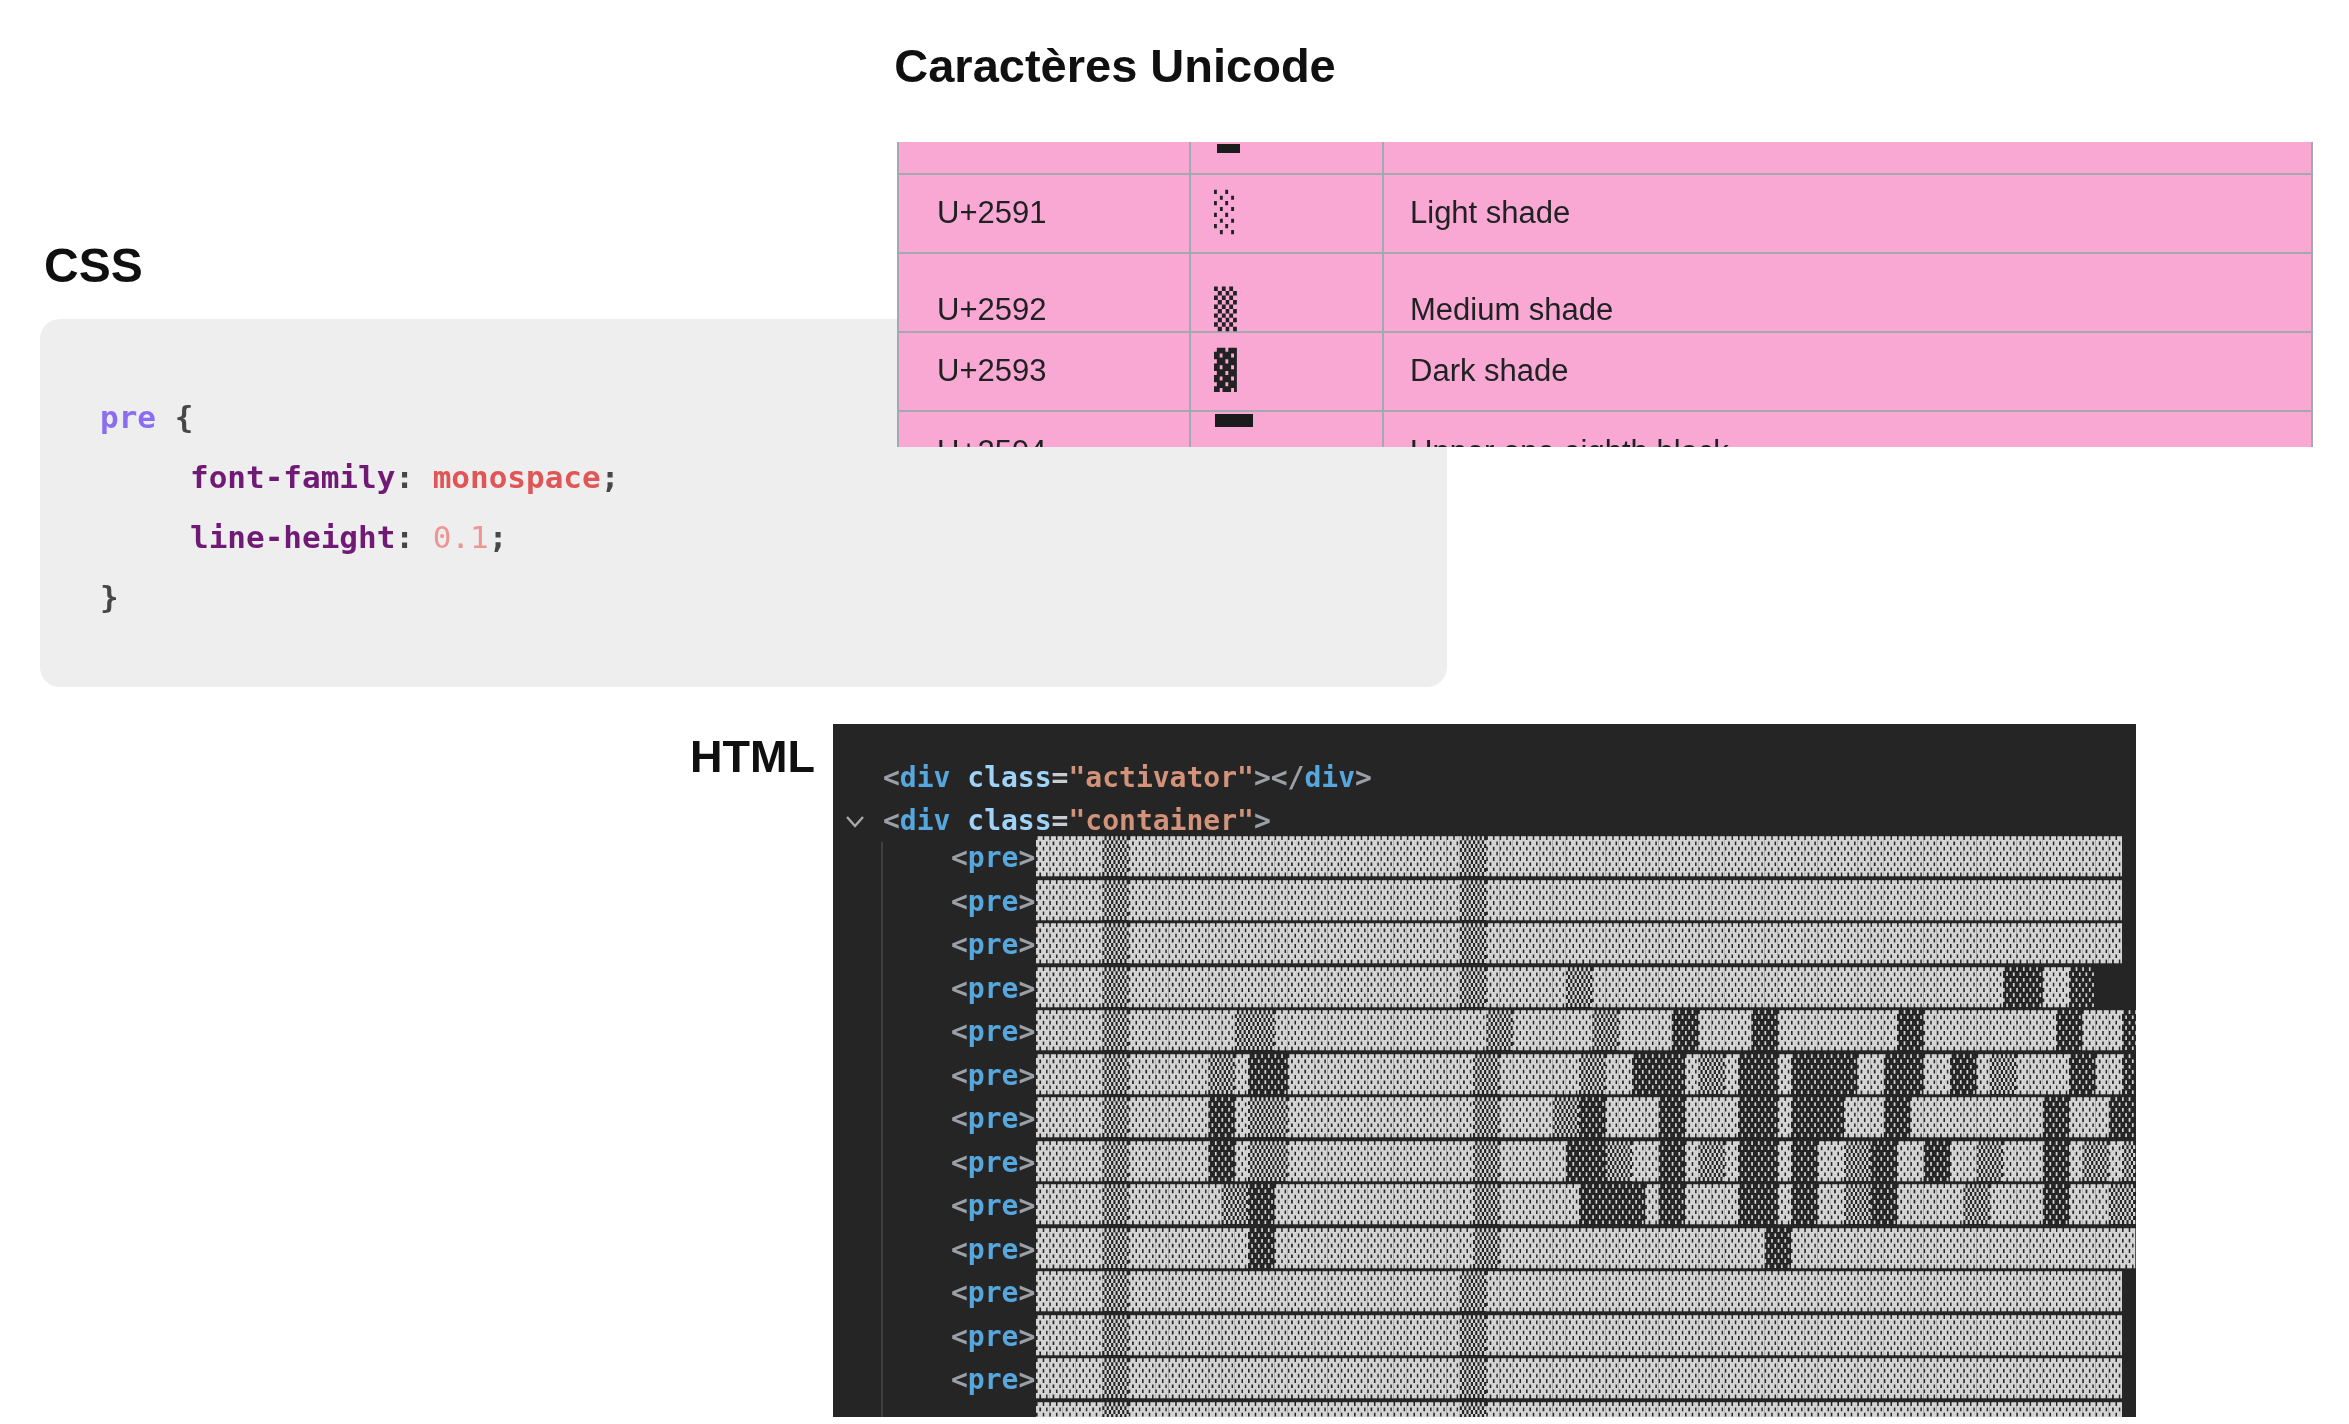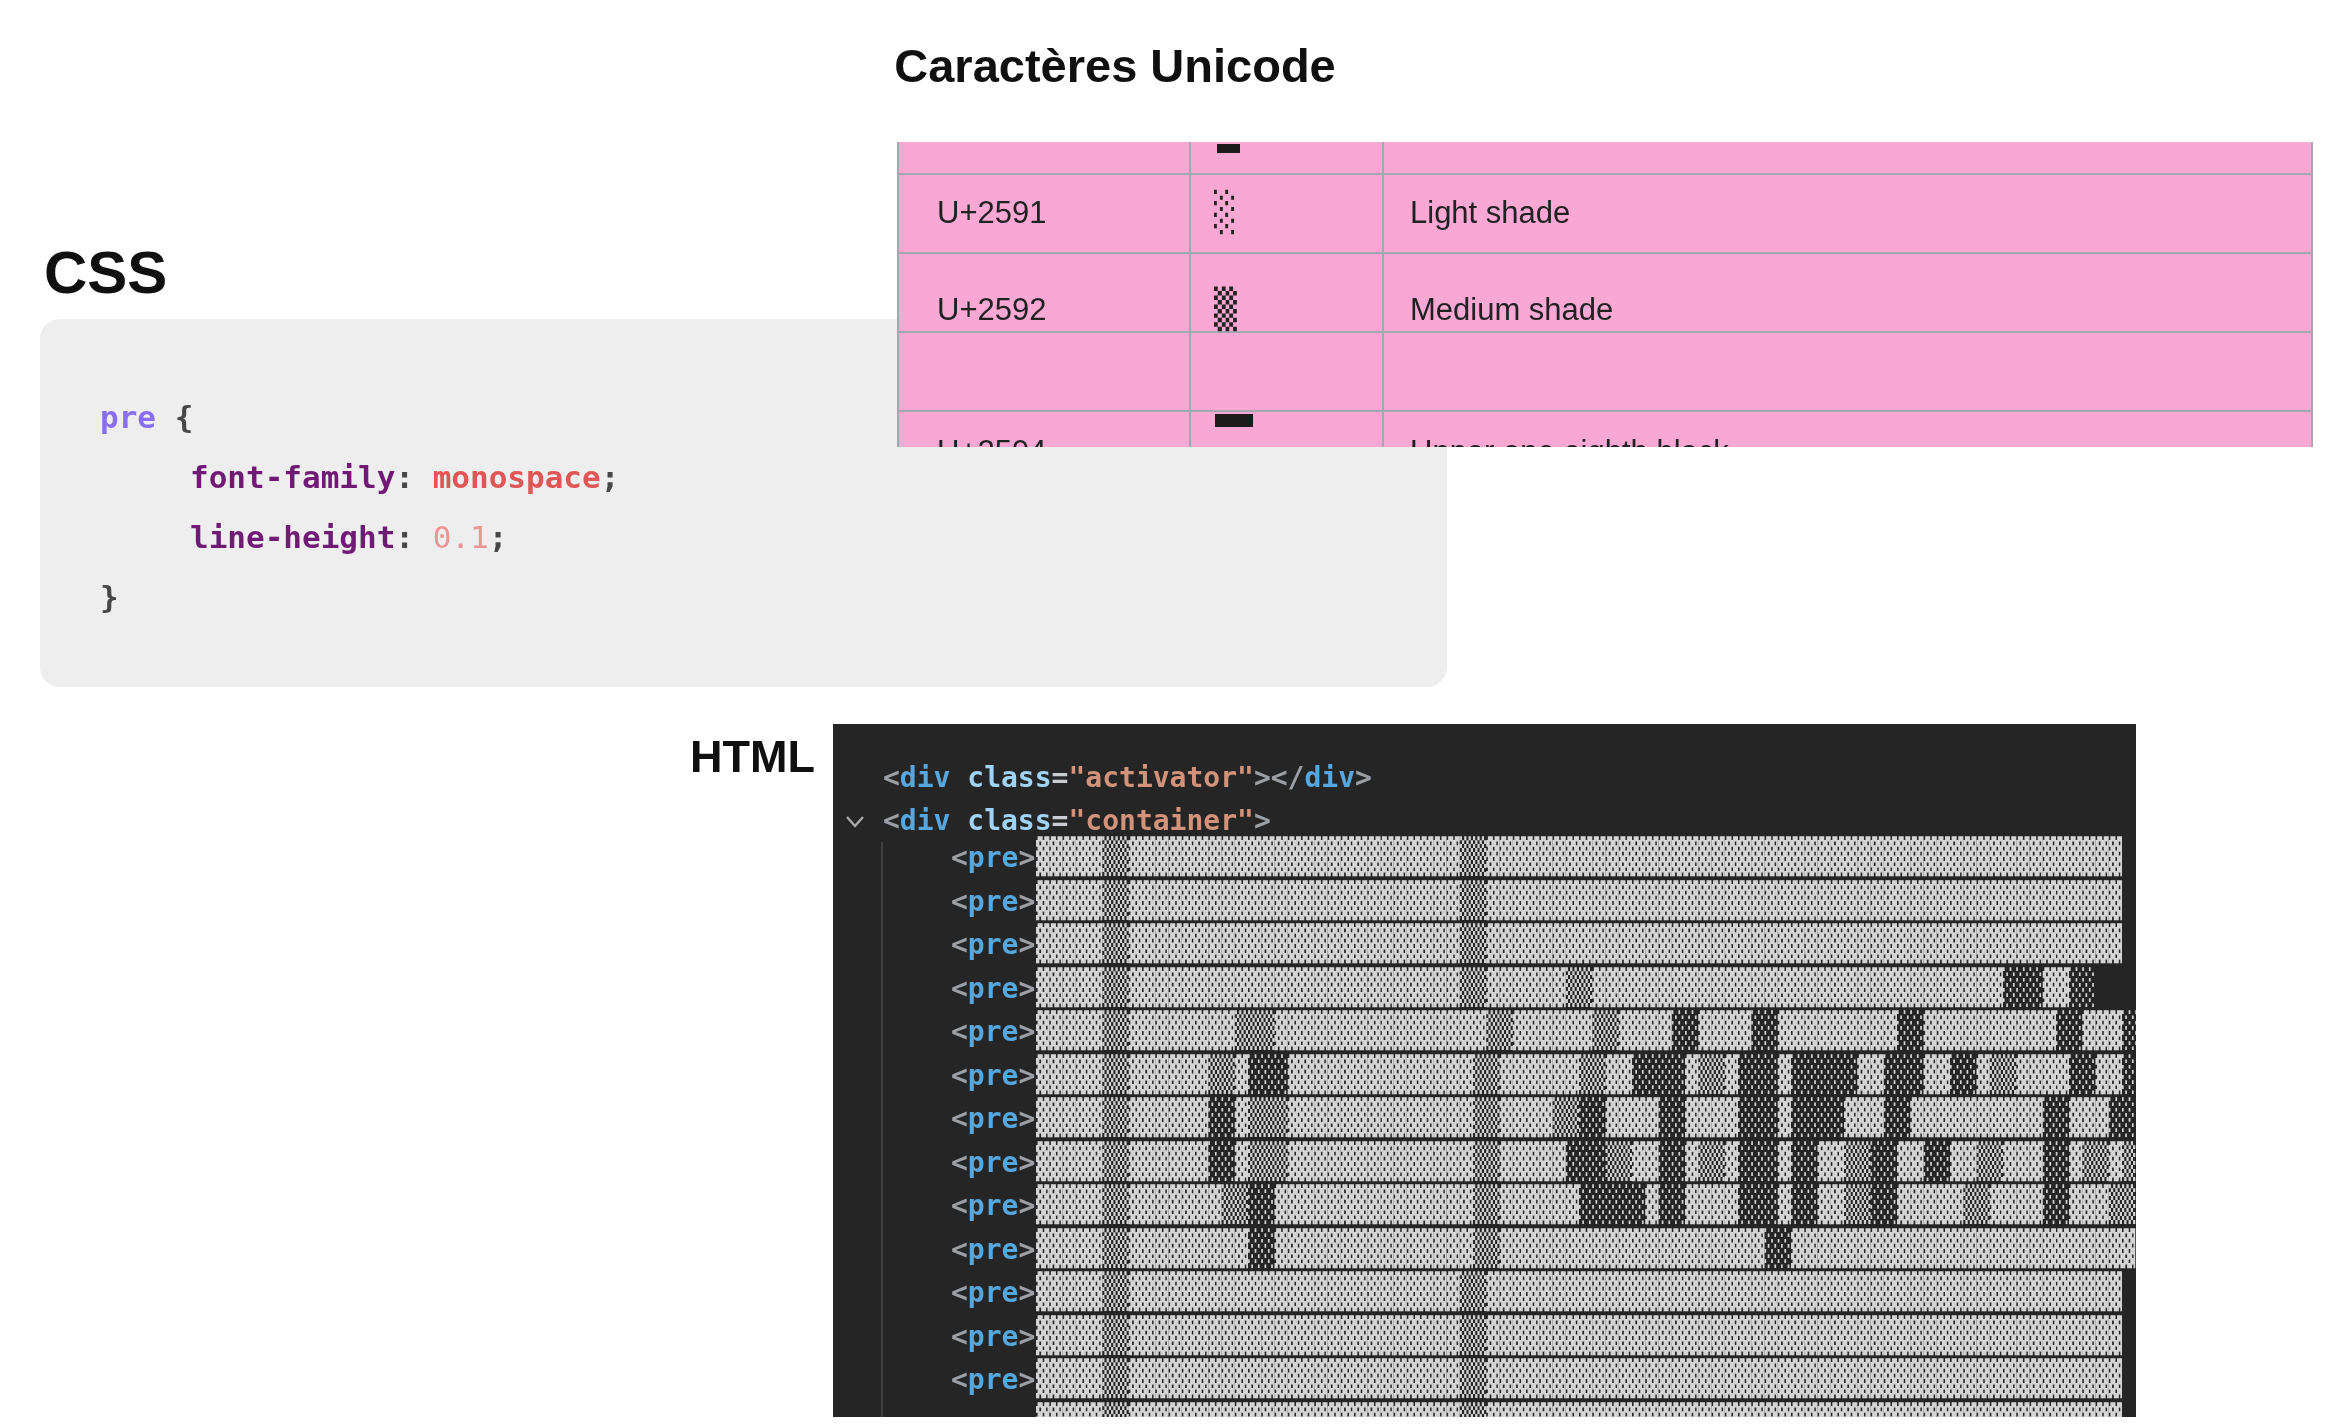--- a/index.html
+++ b/index.html
@@ -2,21 +2,21 @@
 <html><head>
 <meta charset="utf-8">
 <style>
   html,body{margin:0;padding:0;background:#fff;}
   #page{position:relative;width:2349px;height:1424px;background:#ffffff;overflow:hidden;
         font-family:"Liberation Sans",sans-serif;}
 
   
   .h-title{position:absolute;top:38px;left:1115px;transform:translateX(-50%);
            font-size:47px;font-weight:700;color:#101010;white-space:nowrap;}
-  .h-css{position:absolute;top:238px;left:44px;font-size:60px;font-weight:700;color:#101010;}
+  .h-css{position:absolute;top:238px;left:44px;font-size:48px;font-weight:700;color:#101010;}
   .h-html{position:absolute;top:731px;left:690px;font-size:45px;font-weight:700;color:#101010;}
 
   
   .css-card{position:absolute;left:40px;top:319px;width:1407px;height:368px;
             background:#eeeeee;border-radius:20px;z-index:1;}
   .code-line{position:absolute;white-space:pre;font-family:"DejaVu Sans Mono",monospace;
              font-size:31px;font-weight:700;line-height:38px;}
   .tok-sel{color:#8a6ef2;}
   .tok-punct{color:#474747;}
   .tok-prop{color:#701a75;}
@@ -86,20 +86,25 @@
 
     <div class="u-row" style="top:31px;">
       <div class="u-code">U+2591</div>
       <div class="u-glyph">░</div>
       <div class="u-name">Light shade</div>
     </div>
     <div class="u-row" style="top:128px;">
       <div class="u-code">U+2592</div>
       <div class="u-glyph">▒</div>
       <div class="u-name">Medium shade</div>
+    </div>
+    <div class="u-row" style="top:189px;">
+      <div class="u-code">U+2593</div>
+      <div class="u-glyph">▓</div>
+      <div class="u-name">Dark shade</div>
     </div>
 
     <div class="u-row" style="top:268px;height:37px;">
       <div class="frag-bar"></div>
       <div class="u-partial-text" style="left:38px;">U+2594</div>
       <div class="u-partial-text" style="left:511px;">Upper one eighth block</div>
     </div>
   </div>
 
   <div class="h-html">HTML</div>

